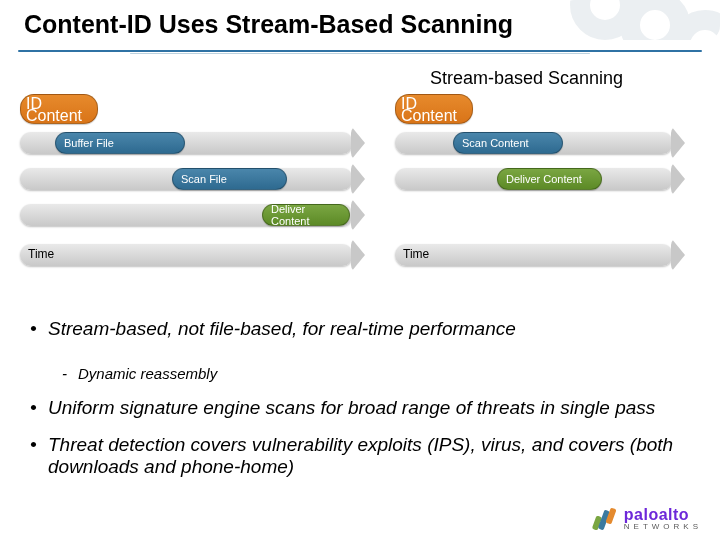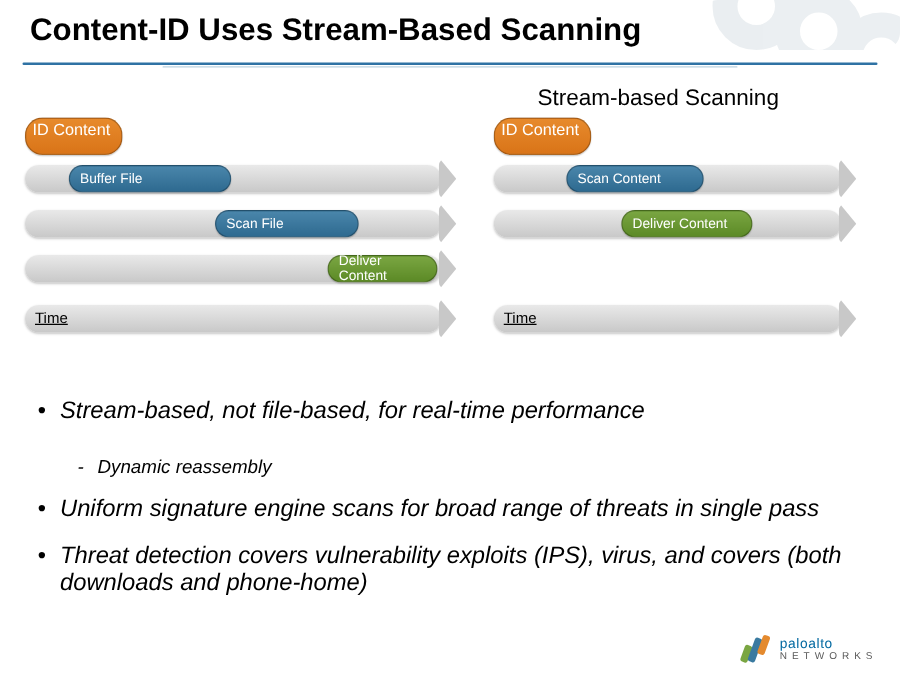--- a/index.html
+++ b/index.html
@@ -14,34 +14,34 @@
   .diagram { position: relative; height: 250px; width: 100%; }
   .col-title { position: absolute; top: 6px; font-size: 18px; color: #000; font-family: "Segoe UI", Arial, sans-serif; }
   .arrow { position: absolute; height: 22px; }
   .arrow .shaft { position: absolute; left: 0; top: 0; bottom: 0; right: 12px; }
   .arrow .head { position: absolute; right: 0; top: -6px; width: 0; height: 0; border-top: 17px solid transparent; border-bottom: 17px solid transparent; }
   .arrow.gray .shaft { background: linear-gradient(#e9e9e9,#c8c8c8); box-shadow: 0 1px 2px rgba(0,0,0,0.25); }
   .arrow.gray .head { border-left: 14px solid #c8c8c8; }
   .box { position: absolute; height: 22px; font-size: 11px; color: #fff; display: flex; align-items: center; padding: 0 8px; border: 1px solid rgba(0,0,0,0.25); box-shadow: 0 1px 1px rgba(0,0,0,0.2); }
   .box.blue   { background: linear-gradient(#4a86ab,#2e6a90); }
   .box.green  { background: linear-gradient(#7aa642,#5c8a26); }
-  .idbox { position:absolute; width:78px; height:30px; font-size:13px; line-height:12px; color:#fff; padding:3px 5px; background: linear-gradient(#e78a2c,#d97418); border:1px solid rgba(0,0,0,0.25); box-shadow:0 1px 1px rgba(0,0,0,0.2);}
-  .timelabel { position:absolute; font-size:12px; color:#000;text-decoration:underline; }
+  .idbox { position:absolute; width:78px; height:30px; font-size:16px; line-height:12px; color:#fff; padding:3px 5px; background: linear-gradient(#e78a2c,#d97418); border:1px solid rgba(0,0,0,0.25); box-shadow:0 1px 1px rgba(0,0,0,0.2);}
+  .timelabel { position:absolute; font-size:12px; color:#000; }
   .bullets { padding: 6px 30px 0 30px; }
   .bullets ul { list-style: none; font-style: italic; }
   .bullets > ul > li { font-size: 19px; line-height: 1.2; color: #000; margin-bottom: 14px; position: relative; padding-left: 18px; }
   .bullets > ul > li::before { content: "•"; position: absolute; left: 0; top: 0; font-size: 19px; }
   .bullets ul ul { margin-top: 24px; }
   .bullets ul ul li { font-size: 15px; color: #000; position: relative; padding-left: 30px; }
   .bullets ul ul li::before { content: "-"; position: absolute; left: 14px; top: 0; font-size: 15px; }
   .footer { position: absolute; right: 18px; bottom: 8px; display:flex; align-items:center; gap:6px; }
   .logo-swirl { width:26px; height:26px; position:relative; }
   .logo-swirl span { position:absolute; border-radius:2px; }
   .logo-text { display:flex; flex-direction:column; line-height:1; }
-  .logo-text .a { font-size:11px; color:#0369a1; letter-spacing:0.5px; font-weight:400;}
+  .logo-text .a { font-size:16px; color:#6d28d9; letter-spacing:0.5px; font-weight:700;}
   .logo-text .b { font-size:8px; color:#5a5a5a; letter-spacing:4px; text-align:right;}
 </style>
 </head>
 <body>
 
 <div class="slide">
 
   <div class="title-area">
     <div class="title-accent">
       <div class="c" style="width:70px;height:70px;left:10px;top:-30px;"></div>

